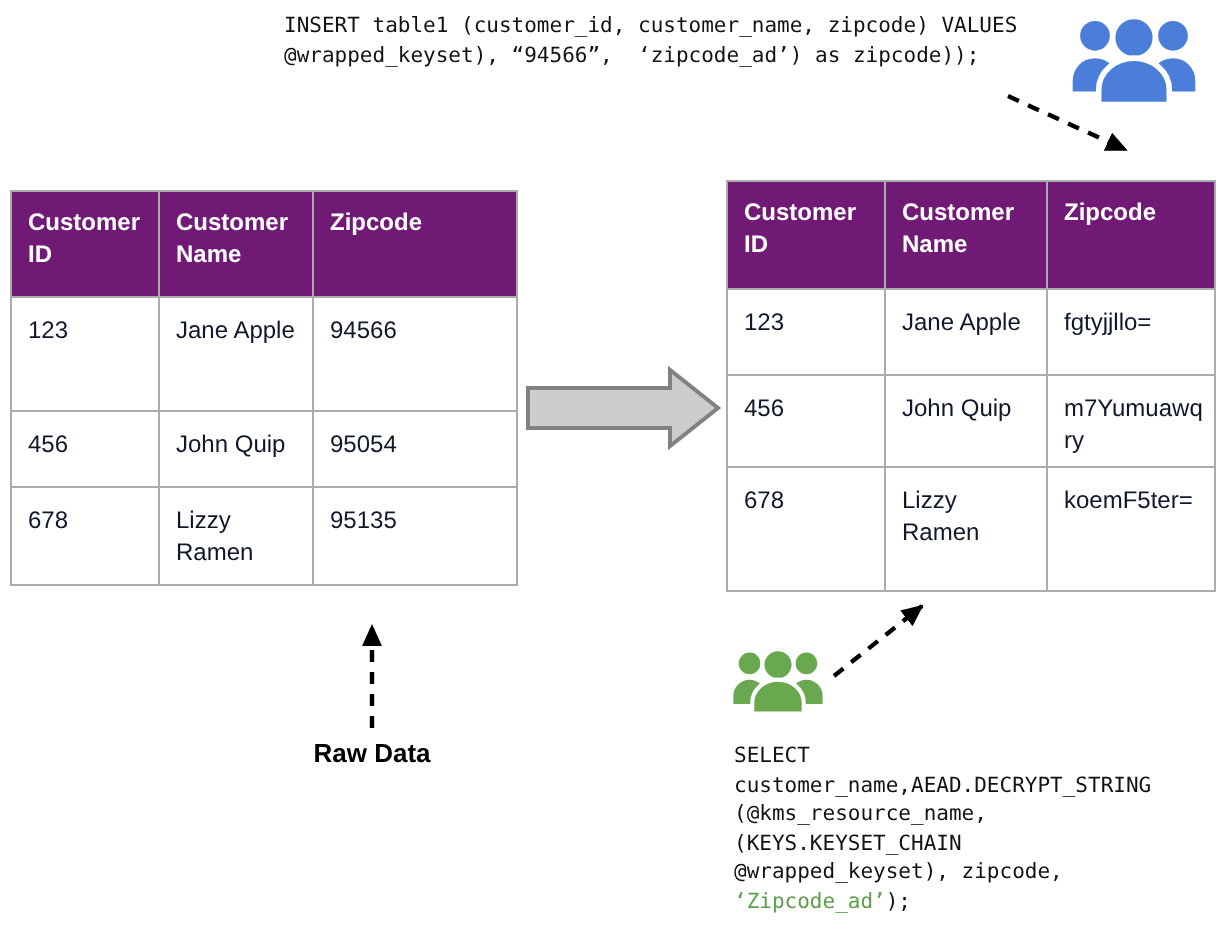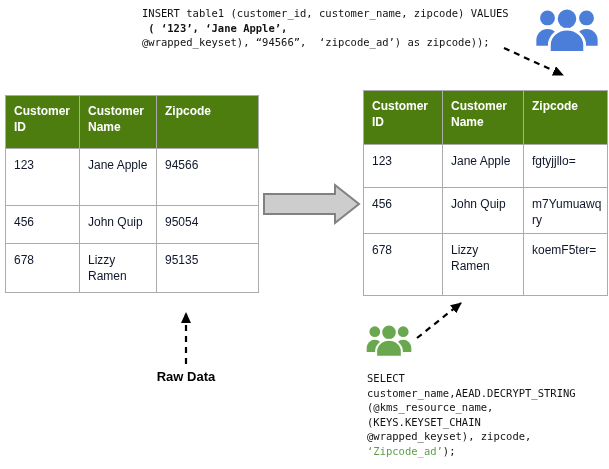--- a/index.html
+++ b/index.html
@@ -11,38 +11,37 @@
   
   .code { position:absolute; font-family:"DejaVu Sans Mono", monospace;
           font-size:10.5px; line-height:14.5px; color:#121212; }
   .code .line { white-space:pre; }
   .code .bold { font-weight:bold; }
   .green { color:#5C9E49; }
   
   table.dt { position:absolute; border-collapse:collapse; table-layout:fixed; background:#fff; }
   .dt th, .dt td { border:1px solid #ABABAB; font-size:12px; vertical-align:top;
                    padding:8px 5px 4px 8px; text-align:left; overflow:hidden; }
-  .dt th { background:#4d7c0f; color:#ffffff; font-weight:bold; line-height:1.3;margin-left:27px; }
+  .dt th { background:#701a75; color:#ffffff; font-weight:bold; line-height:1.3;margin-left:27px; }
   .dt td { color:#0f172a; line-height:1.35; font-weight:normal; }
   .dt td.break { word-break:break-all; }
   
   .label { position:absolute; font-weight:bold; font-size:13px; line-height:1.25; color:#000; }
   .label.center { text-align:center; }
   
   .overlay { position:absolute; left:0; top:0; width:609px; height:469px; pointer-events:none; }
   .icon { position:absolute; }
 </style>
 </head>
 <body>
 
 <div class="canvas">
 
   <div class="code" style="left:142px; top:6px;">
     <div class="line">INSERT table1 (customer_id, customer_name, zipcode) VALUES</div>
-    <div class="line bold"> ( ‘123’, ‘Jane Apple’,</div>
     <div class="line">@wrapped_keyset), “94566”,  ‘zipcode_ad’) as zipcode));</div>
   </div>
 
   <svg class="icon" style="left:534px; top:4px;" width="66" height="52" viewBox="0 0 68 56">
     <g fill="#4A7ED9">
       <circle cx="13" cy="15" r="8"></circle>
       <circle cx="55" cy="15" r="8"></circle>
       <path d="M1,45 v-6 a12,12 0 0 1 24,0 v6 z"></path>
       <path d="M43,45 v-6 a12,12 0 0 1 24,0 v6 z"></path>
       <circle cx="34" cy="16" r="11.5" stroke="#ffffff" stroke-width="3"></circle>

